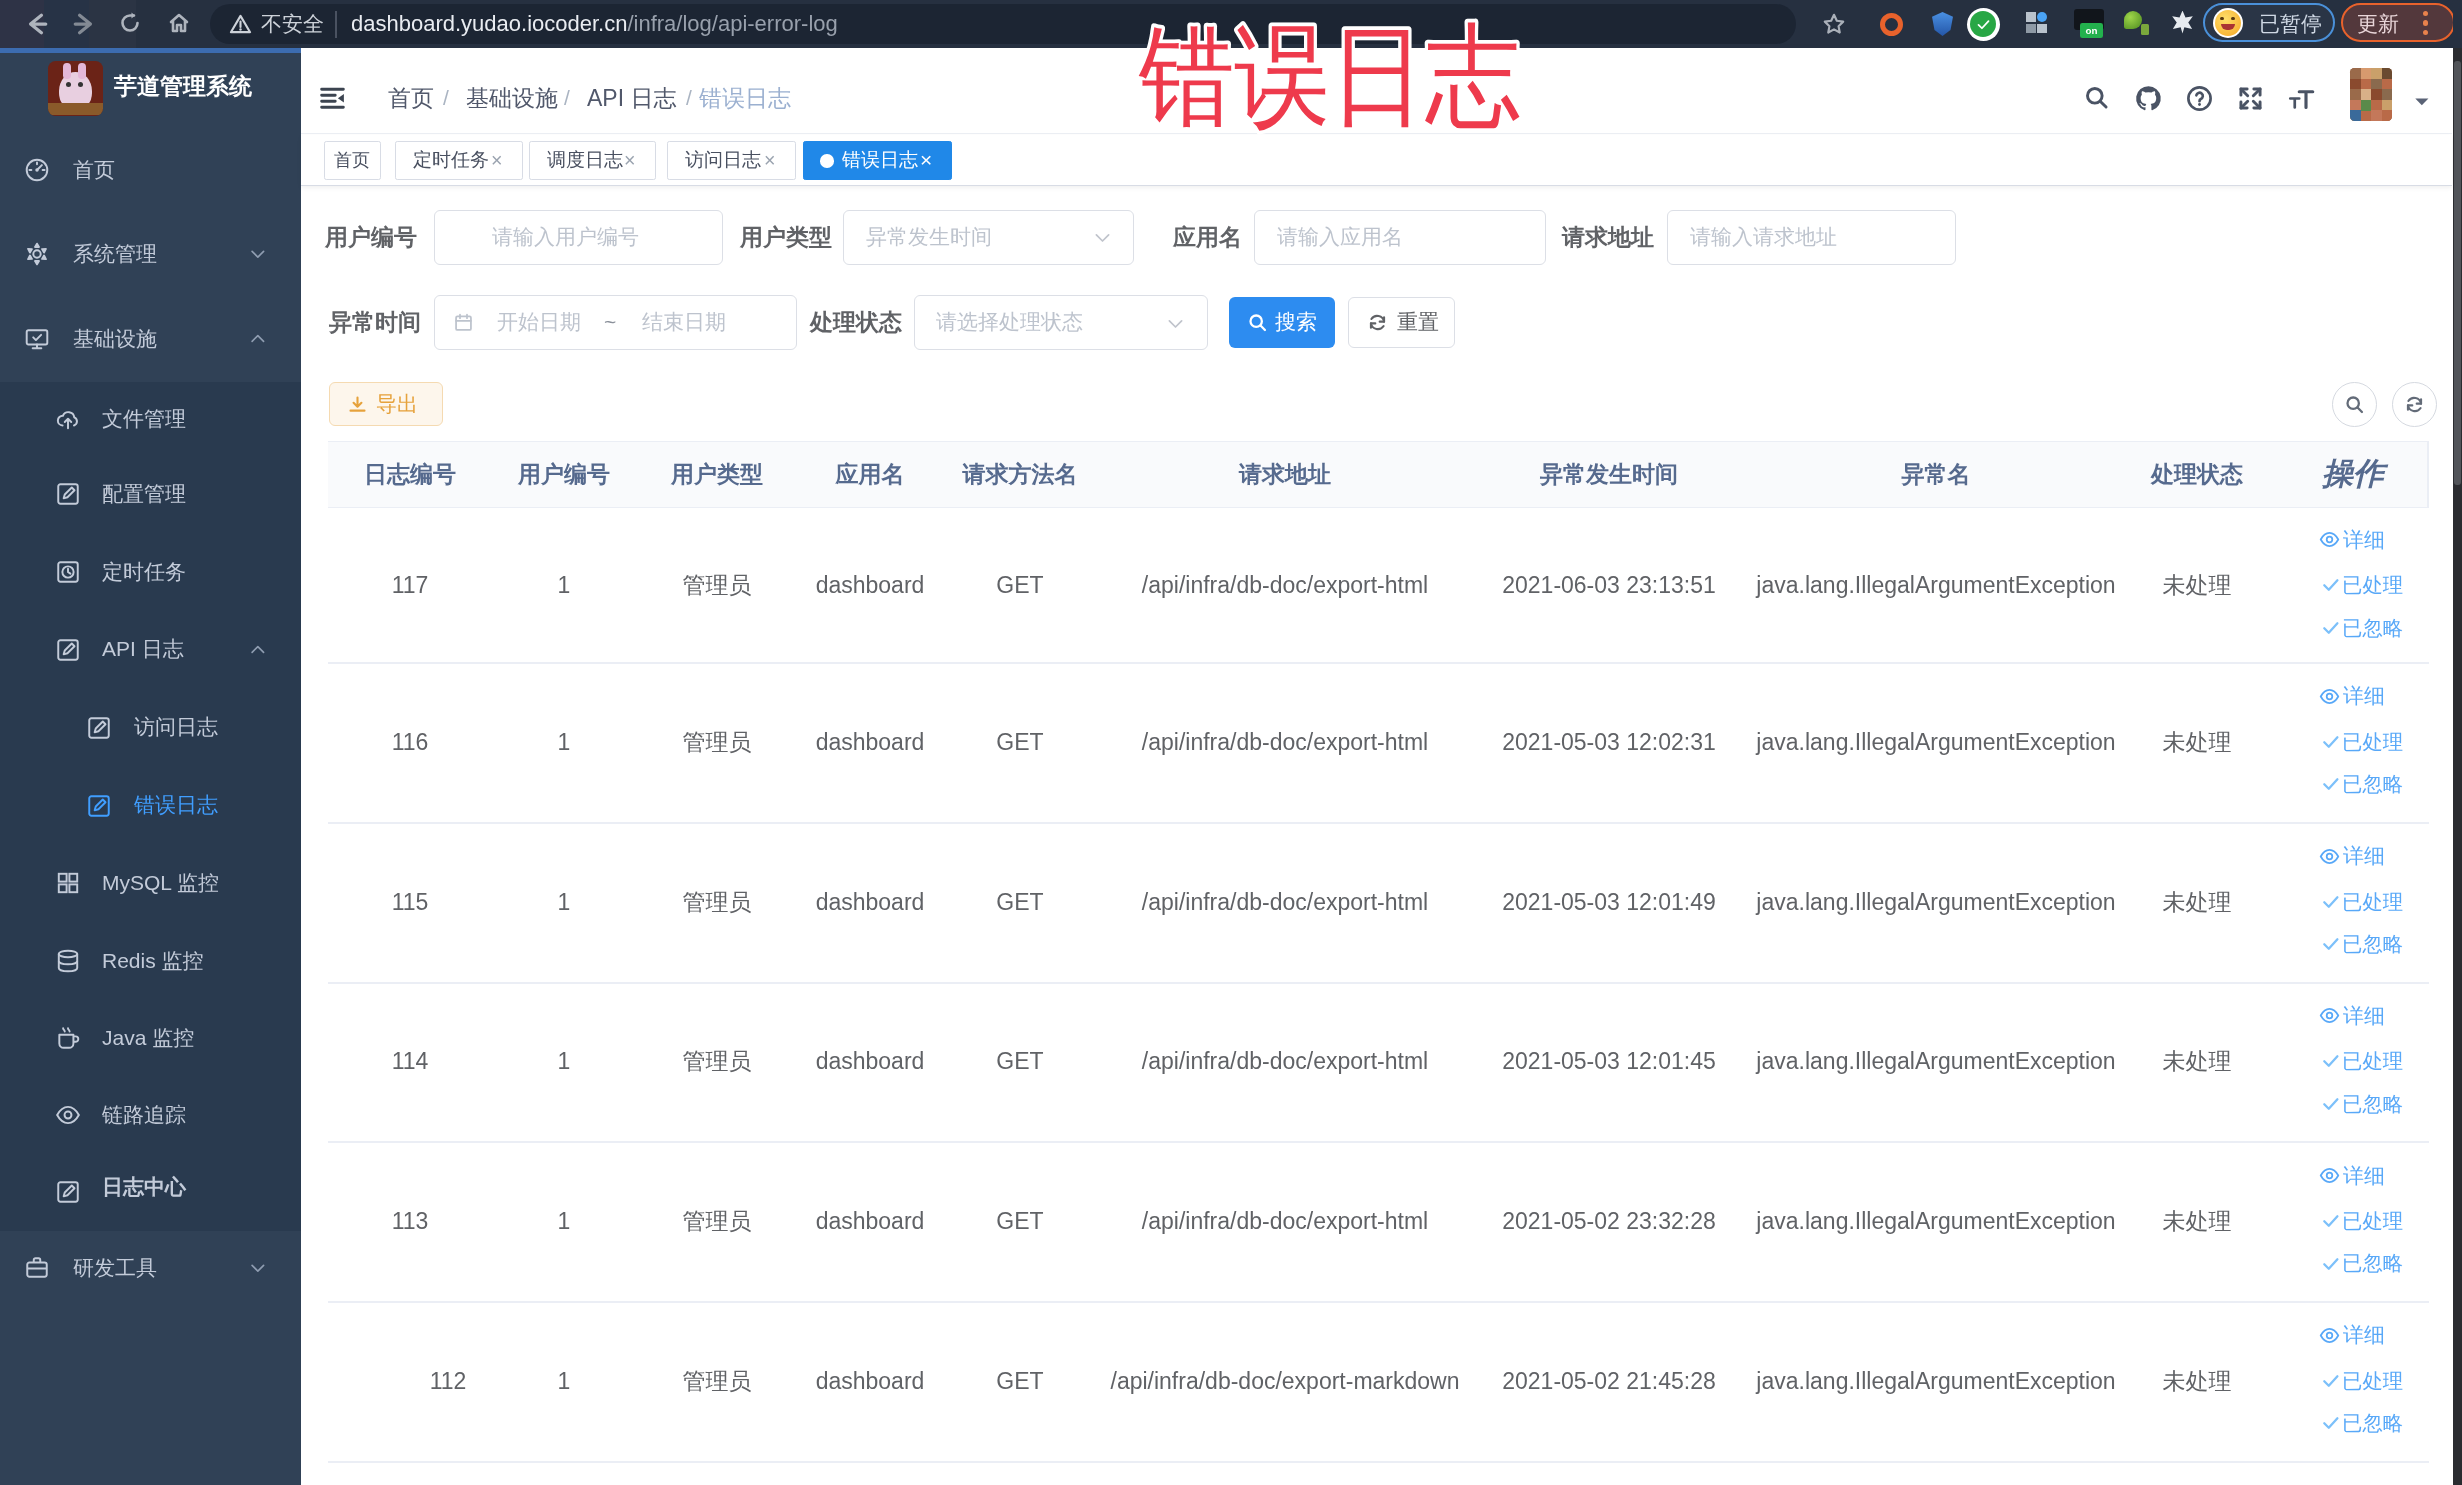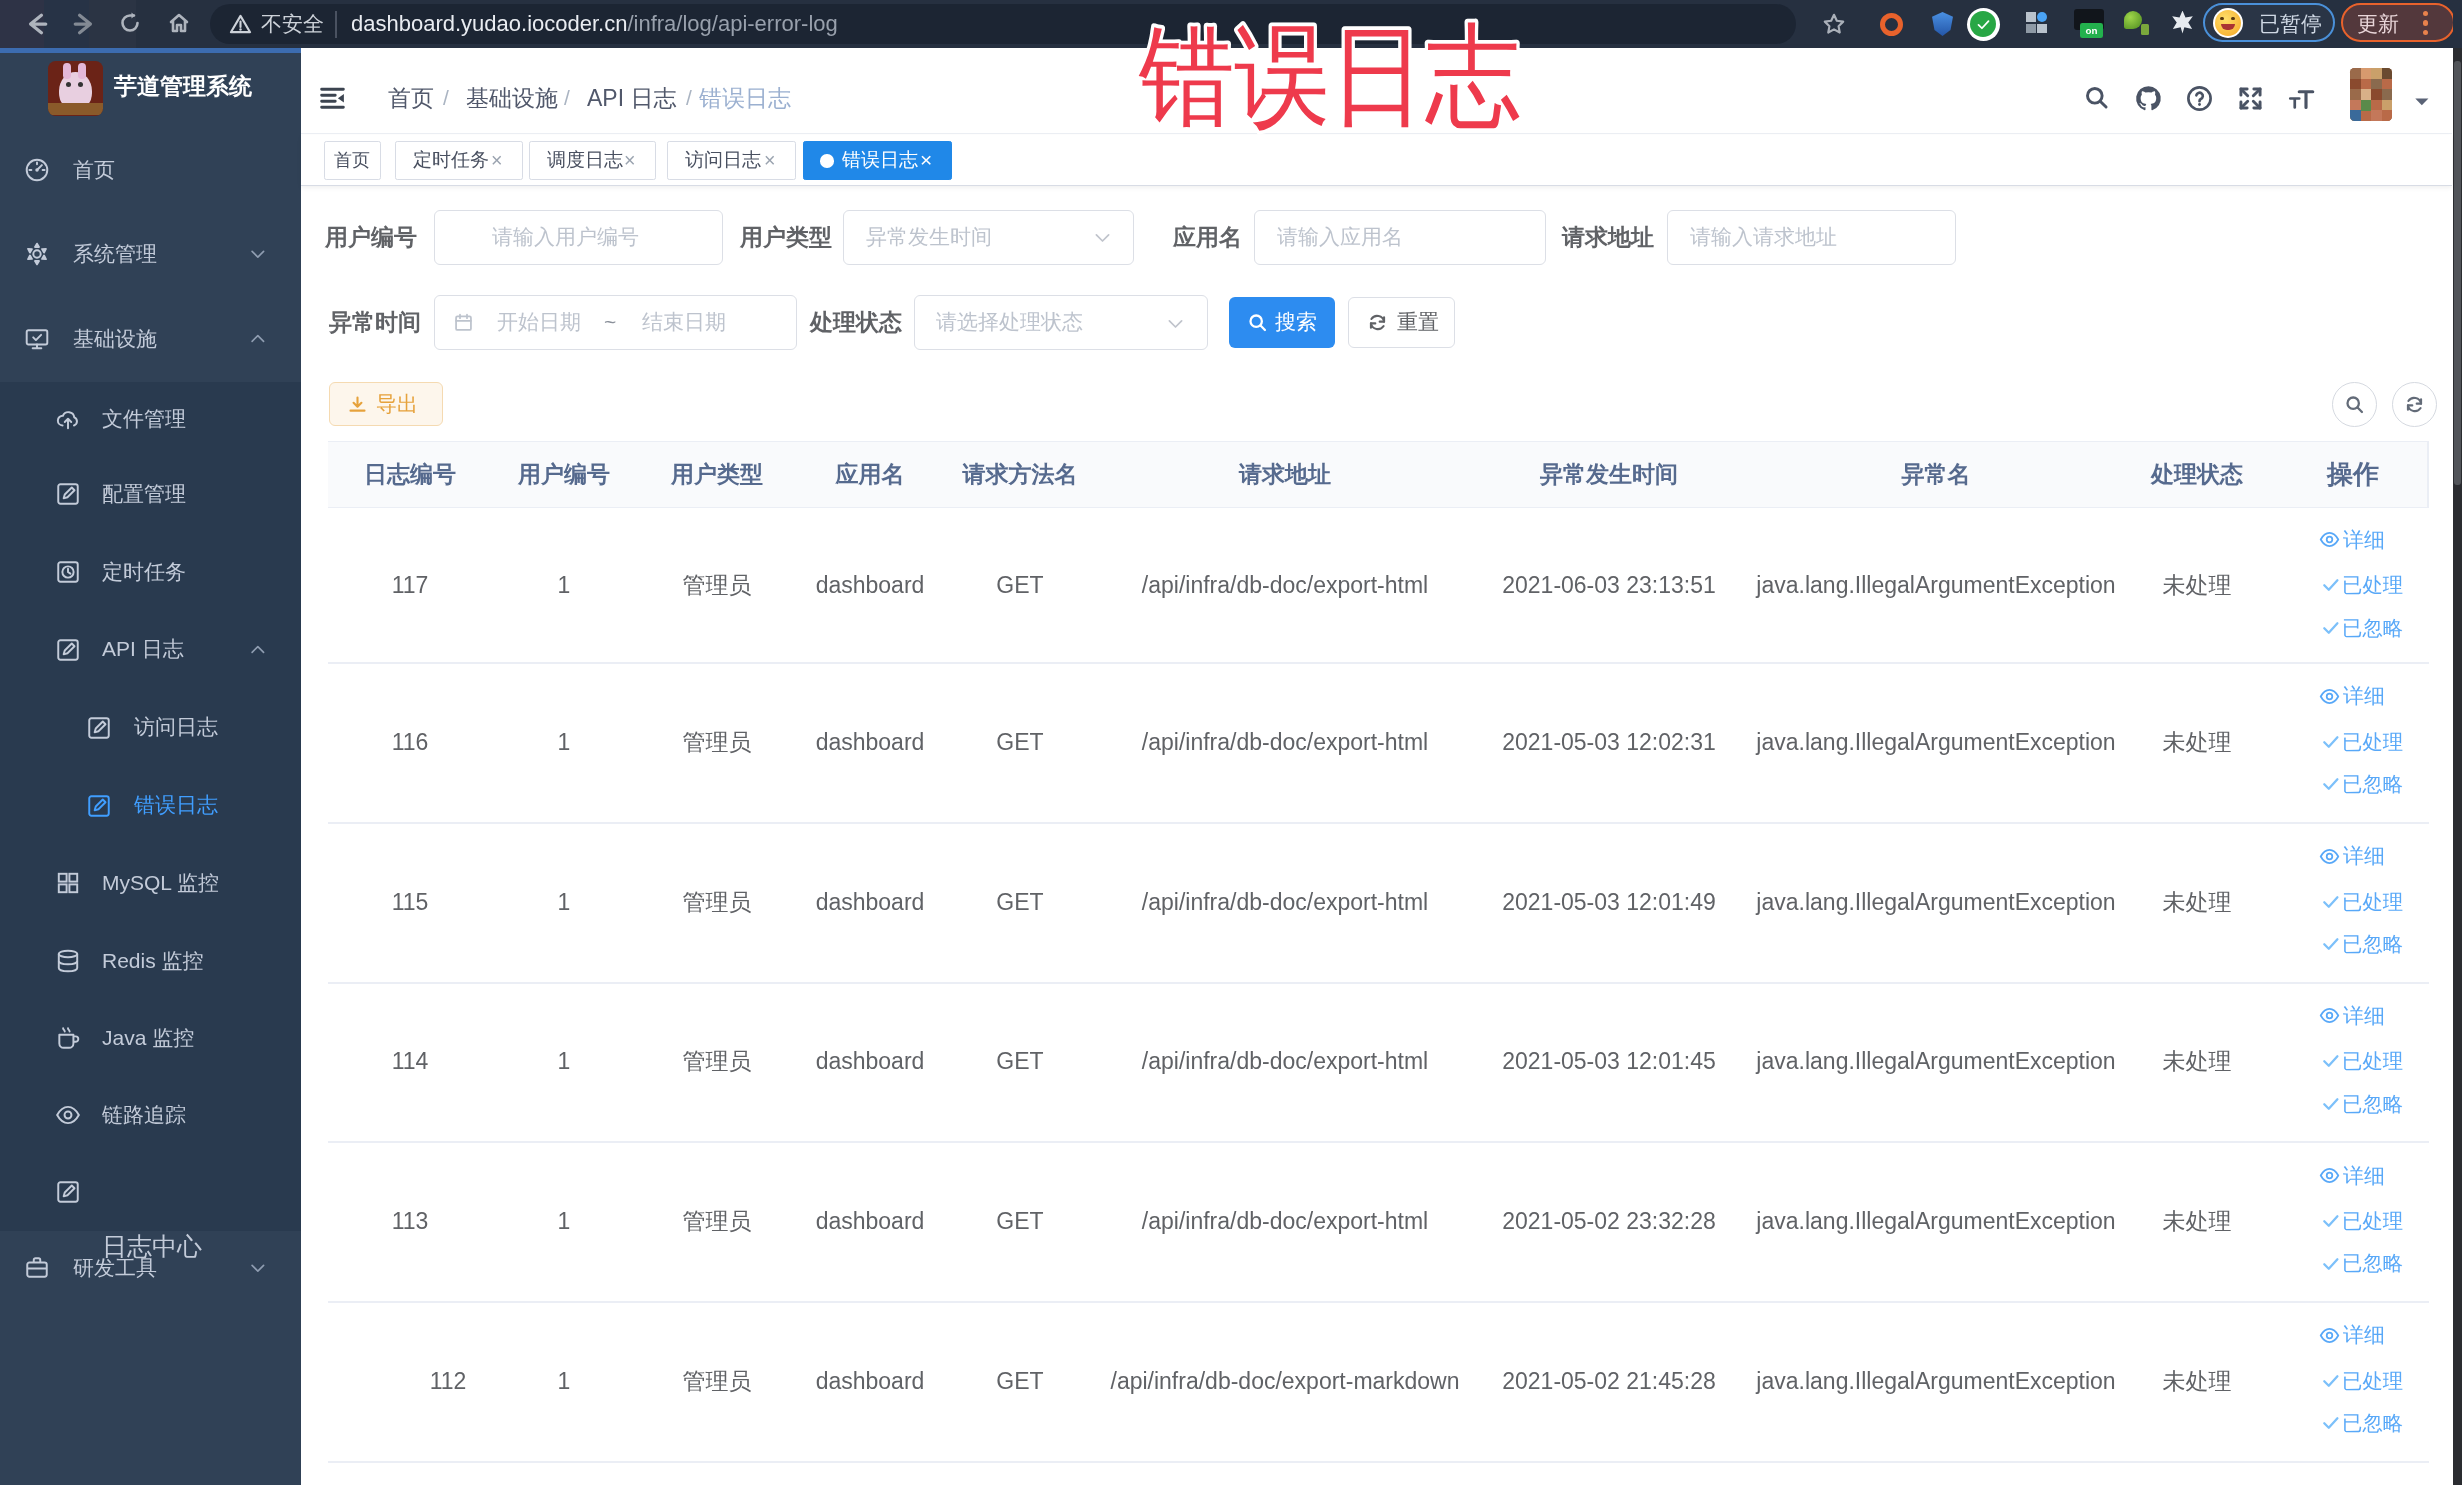--- a/index.html
+++ b/index.html
@@ -200,21 +200,21 @@
         <circle cx="12" cy="12" r="3.2" stroke="#c3cbd9" stroke-width="1.8" fill="none"></circle>
       </svg>
     </div>
     <div style="position:absolute;left:102px;top:1115px;transform:translateY(-50%);font-size:21px;color:#c3cbd9;font-weight:400;white-space:nowrap;letter-spacing:0px;">链路追踪</div>
     <div class="ic" style="left:55px;top:1179px;">
       <svg width="26" height="26" viewBox="0 0 24 24" style="display:block;">
         <rect x="3" y="3" width="18" height="18" rx="2" stroke="#c3cbd9" stroke-width="1.8" fill="none"></rect>
         <path d="M8 16 L9 12.5 L15.5 6 L18 8.5 L11.5 15 Z" stroke="#c3cbd9" stroke-width="1.8" fill="none" stroke-linejoin="round"></path>
       </svg>
     </div>
-    <div style="position:absolute;left:102px;top:1246px;transform:translateY(-50%);font-size:25px;color:#c3cbd9;font-weight:400;white-space:nowrap;letter-spacing:0px;">日志中心</div>
+    <div style="position:absolute;left:102px;top:1187px;transform:translateY(-50%);font-size:21px;color:#c3cbd9;font-weight:700;white-space:nowrap;letter-spacing:0px;">日志中心</div>
     <div class="ic" style="left:24px;top:1255px;">
       <svg width="26" height="26" viewBox="0 0 24 24" style="display:block;">
         <rect x="3" y="7" width="18" height="13" rx="2" stroke="#c3cbd9" stroke-width="1.8" fill="none"></rect>
         <path d="M9 7 V4.5 A1.5 1.5 0 0 1 10.5 3 H13.5 A1.5 1.5 0 0 1 15 4.5 V7 M3 12.5 H21" stroke="#c3cbd9" stroke-width="1.8" fill="none"></path>
       </svg>
     </div>
     <div style="position:absolute;left:73px;top:1268px;transform:translateY(-50%);font-size:21px;color:#c3cbd9;font-weight:400;white-space:nowrap;letter-spacing:0px;">研发工具</div>
     <div class="ic" style="left:248px;top:1258px;">
       <svg width="19.7" height="19.7" viewBox="0 0 24 24" style="display:block;">
         <path d="M5 9 L12 16 L19 9" stroke="#8f9db1" stroke-width="2" fill="none" stroke-linecap="round" stroke-linejoin="round"></path>
@@ -391,21 +391,21 @@
     <div style="position:absolute;left:2427px;top:441px;width:1.5px;height:67px;background:#ebeef5;"></div>
     <div style="position:absolute;left:410px;top:474px;transform:translate(-50%,-50%);font-size:23px;color:#566a8e;font-weight:700;white-space:nowrap;">日志编号</div>
     <div style="position:absolute;left:564px;top:474px;transform:translate(-50%,-50%);font-size:23px;color:#566a8e;font-weight:700;white-space:nowrap;">用户编号</div>
     <div style="position:absolute;left:717px;top:474px;transform:translate(-50%,-50%);font-size:23px;color:#566a8e;font-weight:700;white-space:nowrap;">用户类型</div>
     <div style="position:absolute;left:870px;top:474px;transform:translate(-50%,-50%);font-size:23px;color:#566a8e;font-weight:700;white-space:nowrap;">应用名</div>
     <div style="position:absolute;left:1020px;top:474px;transform:translate(-50%,-50%);font-size:23px;color:#566a8e;font-weight:700;white-space:nowrap;">请求方法名</div>
     <div style="position:absolute;left:1285px;top:474px;transform:translate(-50%,-50%);font-size:23px;color:#566a8e;font-weight:700;white-space:nowrap;">请求地址</div>
     <div style="position:absolute;left:1609px;top:474px;transform:translate(-50%,-50%);font-size:23px;color:#566a8e;font-weight:700;white-space:nowrap;">异常发生时间</div>
     <div style="position:absolute;left:1936px;top:474px;transform:translate(-50%,-50%);font-size:23px;color:#566a8e;font-weight:700;white-space:nowrap;">异常名</div>
     <div style="position:absolute;left:2197px;top:474px;transform:translate(-50%,-50%);font-size:23px;color:#566a8e;font-weight:700;white-space:nowrap;">处理状态</div>
-    <div style="position:absolute;left:2353px;top:474px;transform:translate(-50%,-50%);font-size:26px;color:#566a8e;font-weight:700;white-space:nowrap;">操作</div>
+    <div style="position:absolute;left:2353px;top:474px;transform:translate(-50%,-50%);font-size:31px;color:#566a8e;font-weight:700;white-space:nowrap;font-style:italic;">操作</div>
     <div style="position:absolute;left:410px;top:585px;transform:translate(-50%,-50%);font-size:23px;color:#606266;font-weight:400;white-space:nowrap;">117</div>
     <div style="position:absolute;left:564px;top:585px;transform:translate(-50%,-50%);font-size:23px;color:#606266;font-weight:400;white-space:nowrap;">1</div>
     <div style="position:absolute;left:717px;top:585px;transform:translate(-50%,-50%);font-size:23px;color:#606266;font-weight:400;white-space:nowrap;">管理员</div>
     <div style="position:absolute;left:870px;top:585px;transform:translate(-50%,-50%);font-size:23px;color:#606266;font-weight:400;white-space:nowrap;">dashboard</div>
     <div style="position:absolute;left:1020px;top:585px;transform:translate(-50%,-50%);font-size:23px;color:#606266;font-weight:400;white-space:nowrap;">GET</div>
     <div style="position:absolute;left:1285px;top:585px;transform:translate(-50%,-50%);font-size:23px;color:#606266;font-weight:400;white-space:nowrap;">/api/infra/db-doc/export-html</div>
     <div style="position:absolute;left:1609px;top:585px;transform:translate(-50%,-50%);font-size:23px;color:#606266;font-weight:400;white-space:nowrap;">2021-06-03 23:13:51</div>
     <div style="position:absolute;left:1936px;top:585px;transform:translate(-50%,-50%);font-size:23px;color:#606266;font-weight:400;white-space:nowrap;">java.lang.IllegalArgumentException</div>
     <div style="position:absolute;left:2197px;top:585px;transform:translate(-50%,-50%);font-size:23px;color:#606266;font-weight:400;white-space:nowrap;">未处理</div>
     <div class="ic" style="left:2319px;top:529px;">

